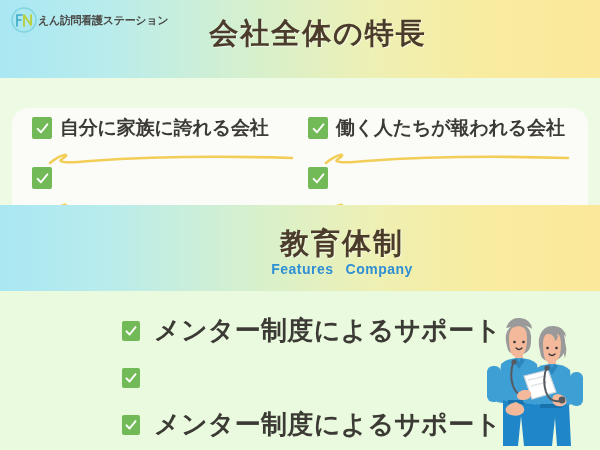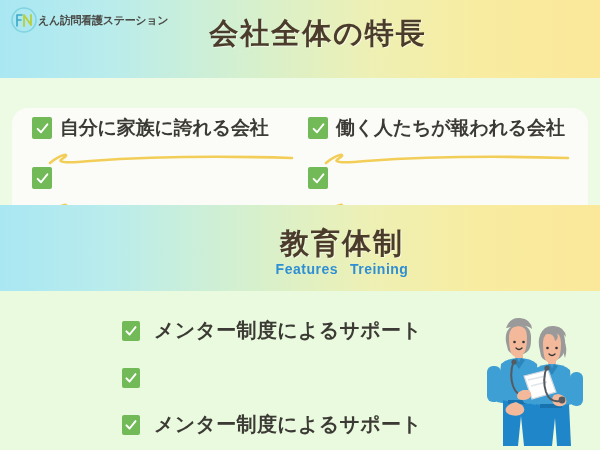--- a/index.html
+++ b/index.html
@@ -159,21 +159,21 @@
     align-items: center;
     gap: 14px;
     height: 47px;
   }
   .bottom-row .check-box {
     width: 18px;
     height: 20px;
     margin-top: 0;
   }
   .bottom-row .check-label {
-    font-size: 20px;
+    font-size: 26px;
     font-weight: bold;
     color: #3c3a35;
     letter-spacing: 0.3px;
   }
 
   
   .nurses {
     position: absolute;
     right: 6px;
     bottom: 0;
@@ -251,21 +251,21 @@
       </svg>
     </div>
 
   </div>
 
   <div class="band band-mid"></div>
 
   <div class="heading-wrap mid">
     <div class="heading-jp">教育体制</div>
     <div class="heading-en">
-      <span>Features</span><span class="gap"></span><span>Treining</span>
+      <span>Features</span><span class="gap"></span><span>Company</span>
     </div>
   </div>
 
   <div class="bottom">
 
     <div class="bottom-list">
 
       <div class="bottom-row">
         <span class="check-box">
           <svg viewBox="0 0 20 20" width="14" height="14">

